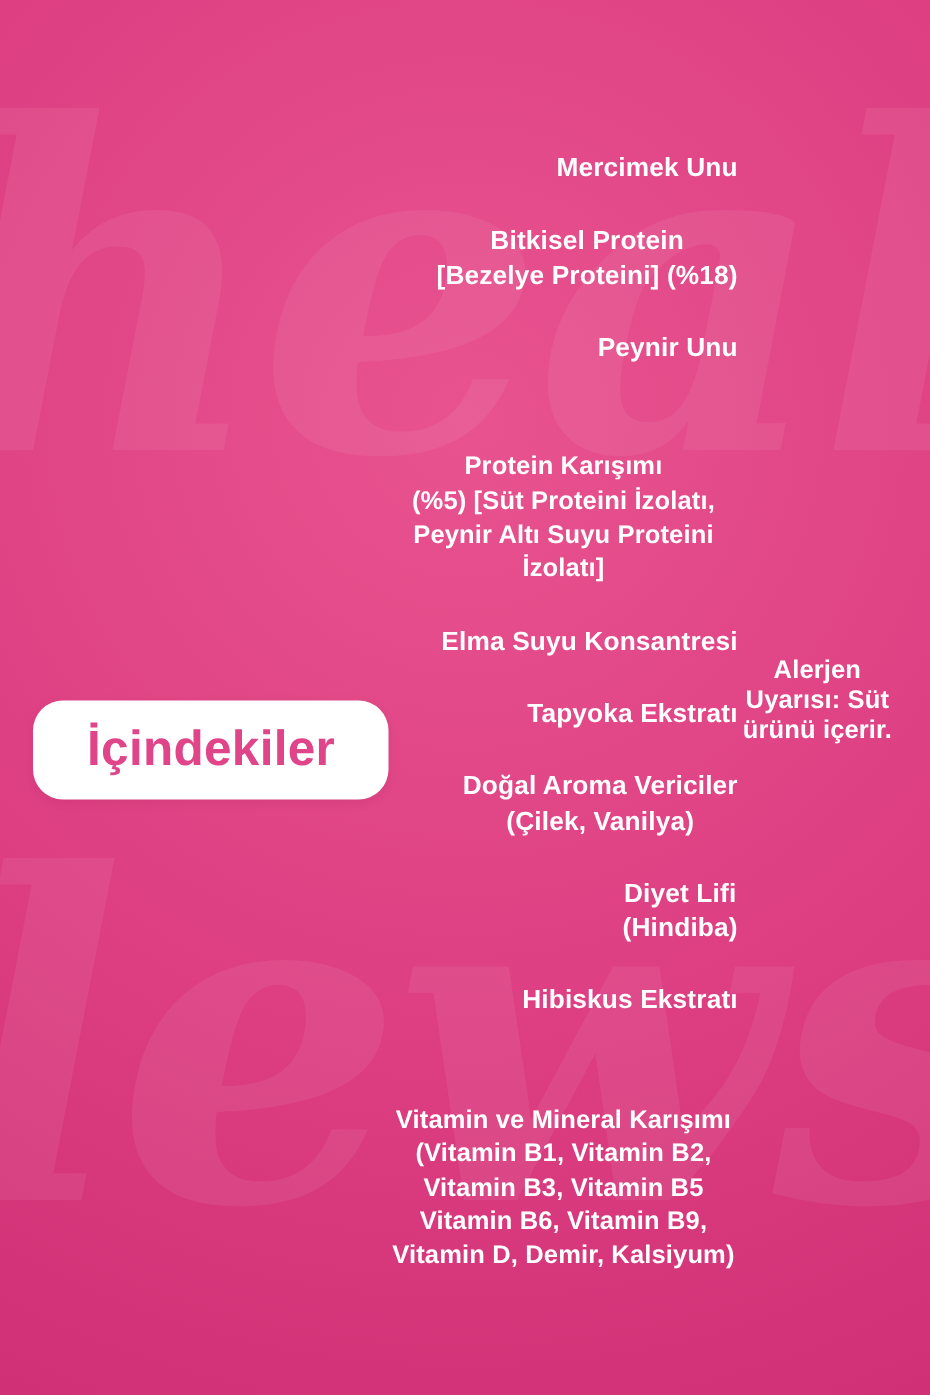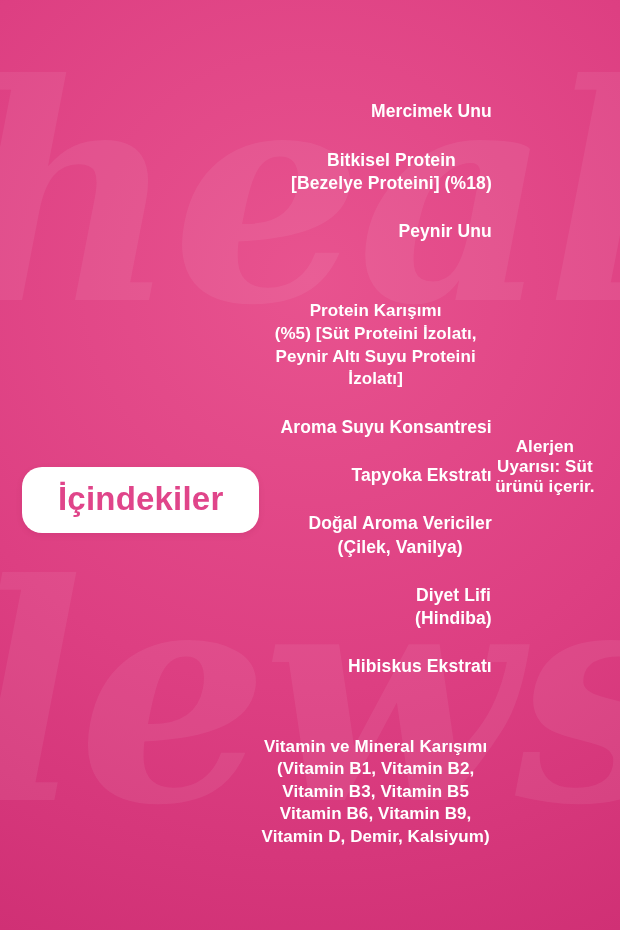--- a/index.html
+++ b/index.html
@@ -117,21 +117,21 @@
 
     <div class="title-pill">İçindekiler</div>
 
     <div class="ingredients">
       <div class="ingredient">Mercimek Unu</div>
       <div class="ingredient">Bitkisel Protein
 [Bezelye Proteini] (%18)</div>
       <div class="ingredient">Peynir Unu</div>
       <div class="ingredient wide">Protein Karışımı
 (%5) [Süt Proteini İzolatı, Peynir Altı Suyu Proteini İzolatı]</div>
-      <div class="ingredient">Aroma Suyu Konsantresi</div>
+      <div class="ingredient">Elma Suyu Konsantresi</div>
       <div class="ingredient">Tapyoka Ekstratı</div>
       <div class="ingredient">Doğal Aroma Vericiler
 (Çilek, Vanilya)</div>
       <div class="ingredient">Diyet Lifi
 (Hindiba)</div>
       <div class="ingredient">Hibiskus Ekstratı</div>
       <div class="ingredient wide">Vitamin ve Mineral Karışımı
 (Vitamin B1, Vitamin B2, Vitamin B3, Vitamin B5
 Vitamin B6, Vitamin B9, Vitamin D, Demir, Kalsiyum)</div>
     </div>

